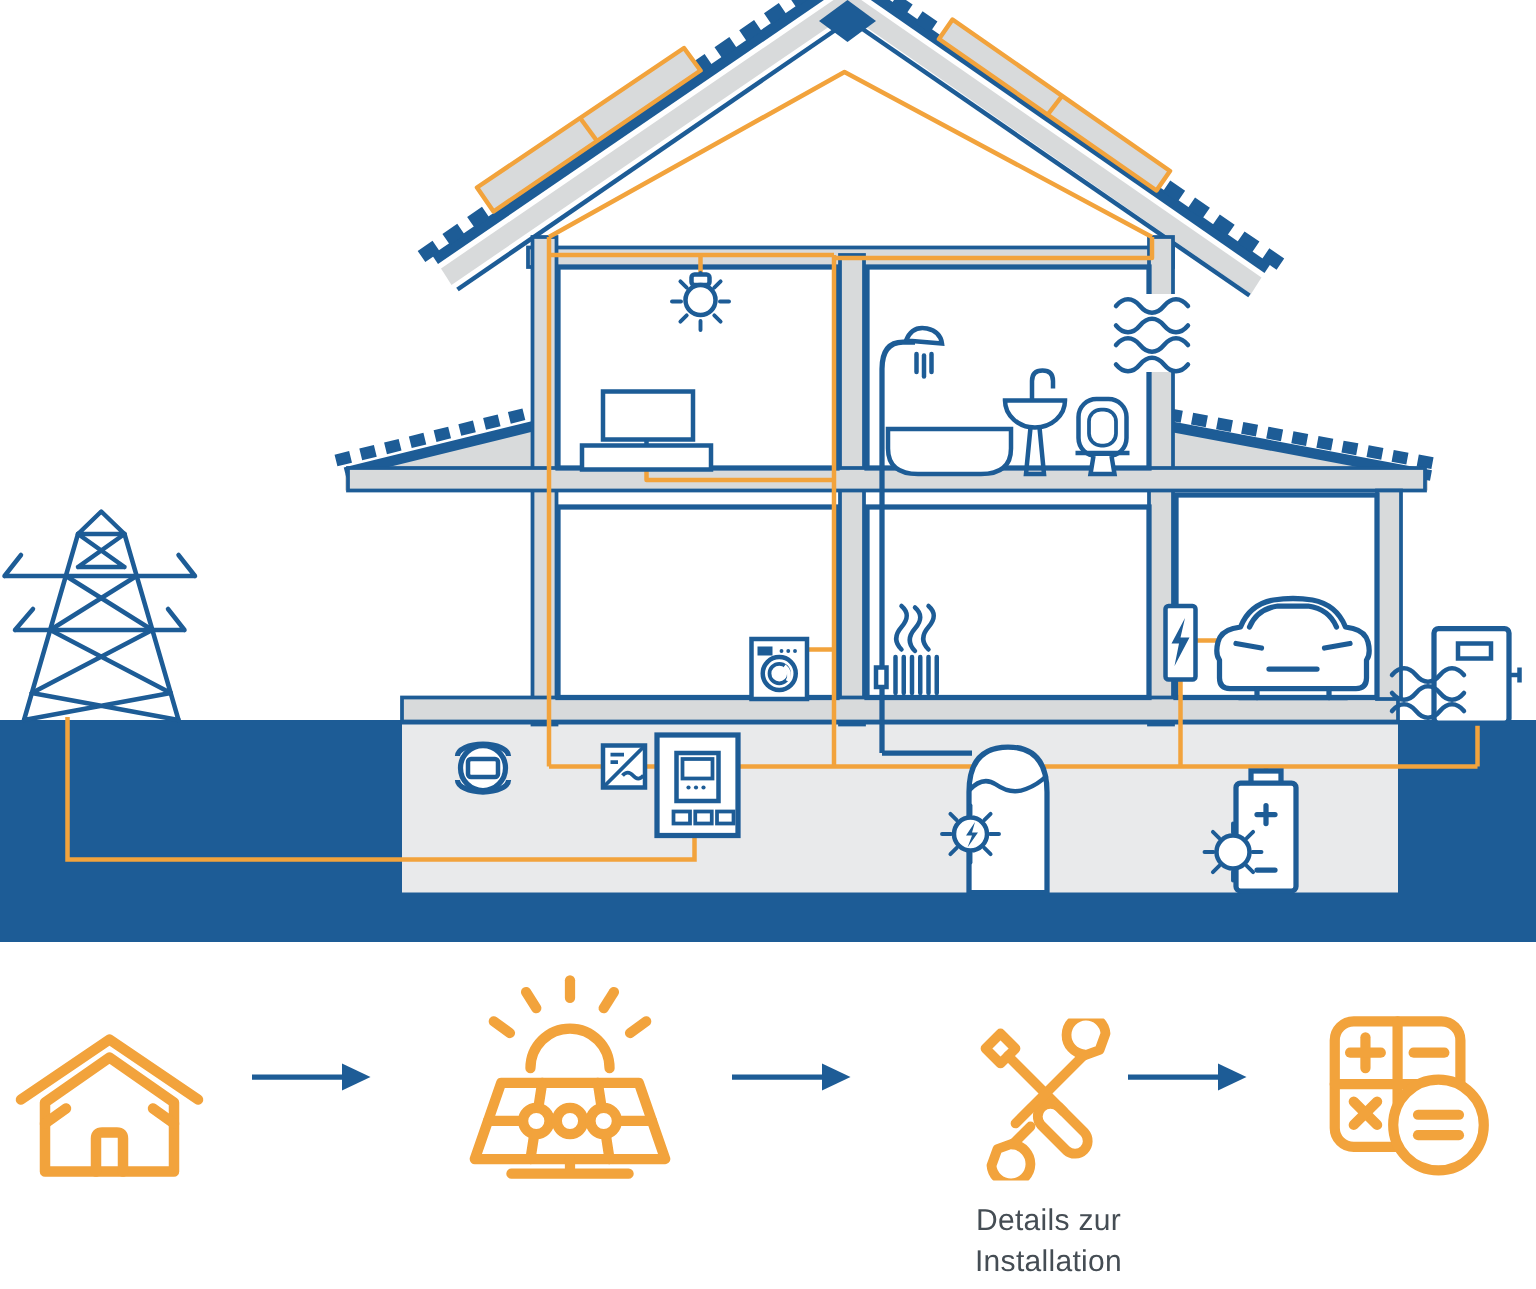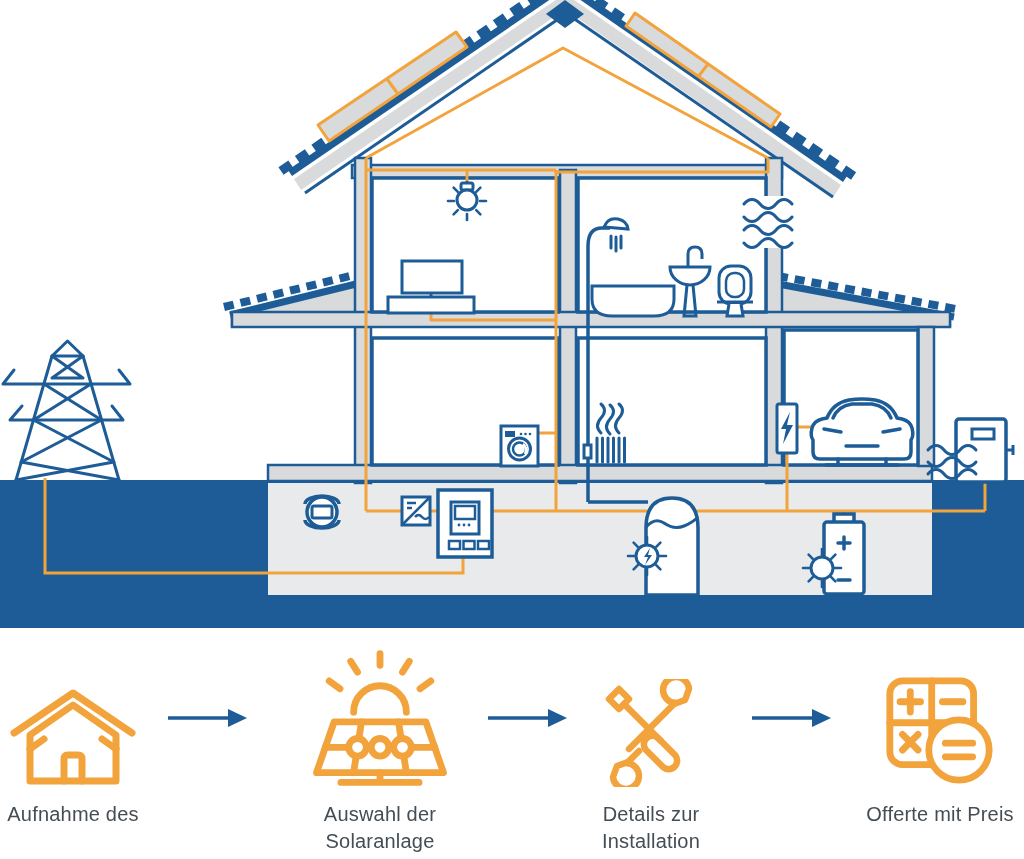--- a/index.html
+++ b/index.html
@@ -269,21 +269,20 @@
   <div class="step" style="left:-22px">
     <div class="icon-box">
       <svg width="134" height="104" viewBox="0 0 134 104" fill="none" stroke="#F2A33C" stroke-width="7" stroke-linecap="round" stroke-linejoin="round">
         <path d="M8,50 L67,10 L126,50"></path>
         <path d="M24,98 V52 L67,22 L110,52 V98 Z"></path>
         <path d="M58,98 V76 q0,-4 4,-4 h10 q4,0 4,4 V98"></path>
         <path d="M24,66 L38,56 M110,66 L96,56"></path>
       </svg>
     </div>
     <div class="step-label">
-      <div>Aufnahme des</div>
     </div>
   </div>
 
   <svg class="arrow" style="left:168px" width="80" height="20" viewBox="0 0 80 20">
     <line x1="0" y1="10" x2="62" y2="10" stroke="#1D5C96" stroke-width="3.5"></line>
     <polygon points="60,1 79,10 60,19" fill="#1D5C96"></polygon>
   </svg>
 
   <div class="step" style="left:285px">
     <div class="icon-box">
@@ -298,32 +297,28 @@
         <line x1="29" y1="100" x2="141" y2="100"></line>
         <line x1="66" y1="74" x2="58" y2="126"></line>
           <line x1="104" y1="74" x2="112" y2="126"></line>
         <circle cx="62" cy="100" r="9" fill="#fff"></circle>
         <circle cx="85" cy="100" r="9" fill="#fff"></circle>
         <circle cx="108" cy="100" r="9" fill="#fff"></circle>
         <line x1="85" y1="126" x2="85" y2="135"></line>
         <line x1="45" y1="136" x2="125" y2="136"></line>
       </svg>
     </div>
-    <div class="step-label">
-      <div>Auswahl der</div>
-      <div>Solaranlage</div>
-    </div>
   </div>
 
   <svg class="arrow" style="left:488px" width="80" height="20" viewBox="0 0 80 20">
     <line x1="0" y1="10" x2="62" y2="10" stroke="#1D5C96" stroke-width="3.5"></line>
     <polygon points="60,1 79,10 60,19" fill="#1D5C96"></polygon>
   </svg>
 
-  <div class="step" style="left:556px">
+  <div class="step" style="left:604px">
     <div class="icon-box">
       <svg width="112" height="108" viewBox="0 0 112 108" fill="none" stroke="#F2A33C" stroke-width="6.5" stroke-linecap="round" stroke-linejoin="round">
         <path d="M14,20 L24,10 34,20 24,30 Z"></path>
         <path d="M29,25 L66,62"></path>
         <path d="M63,59 l17,17 a8.5,8.5 0 0 1 -12,12 l-17,-17 a8.5,8.5 0 0 1 12,-12 z"></path>
         <path d="M80,24 A13,13 0 1 1 94,10 L90,21 79,25 Z"></path>
         <path d="M80,24 L34,70"></path>
         <path d="M32,84 A13,13 0 1 1 18,98 L22,87 33,83 Z"></path>
         <path d="M32,84 L44,72"></path>
       </svg>
@@ -348,19 +343,15 @@
         <line x1="27" y1="17" x2="27" y2="38"></line>
           <line x1="16.5" y1="27.5" x2="37.5" y2="27.5"></line>
         <line x1="60" y1="27.5" x2="81" y2="27.5"></line>
         <line x1="19" y1="61" x2="35" y2="77"></line>
           <line x1="35" y1="61" x2="19" y2="77"></line>
         <circle cx="77" cy="77" r="31" fill="#fff"></circle>
         <line x1="63" y1="70" x2="91" y2="70"></line>
           <line x1="63" y1="84" x2="91" y2="84"></line>
       </svg>
     </div>
-    <div class="step-label">
-      <div>Offerte mit Preis</div>
-      <div></div>
-    </div>
   </div>
 
 </div>
 
 </body></html>

